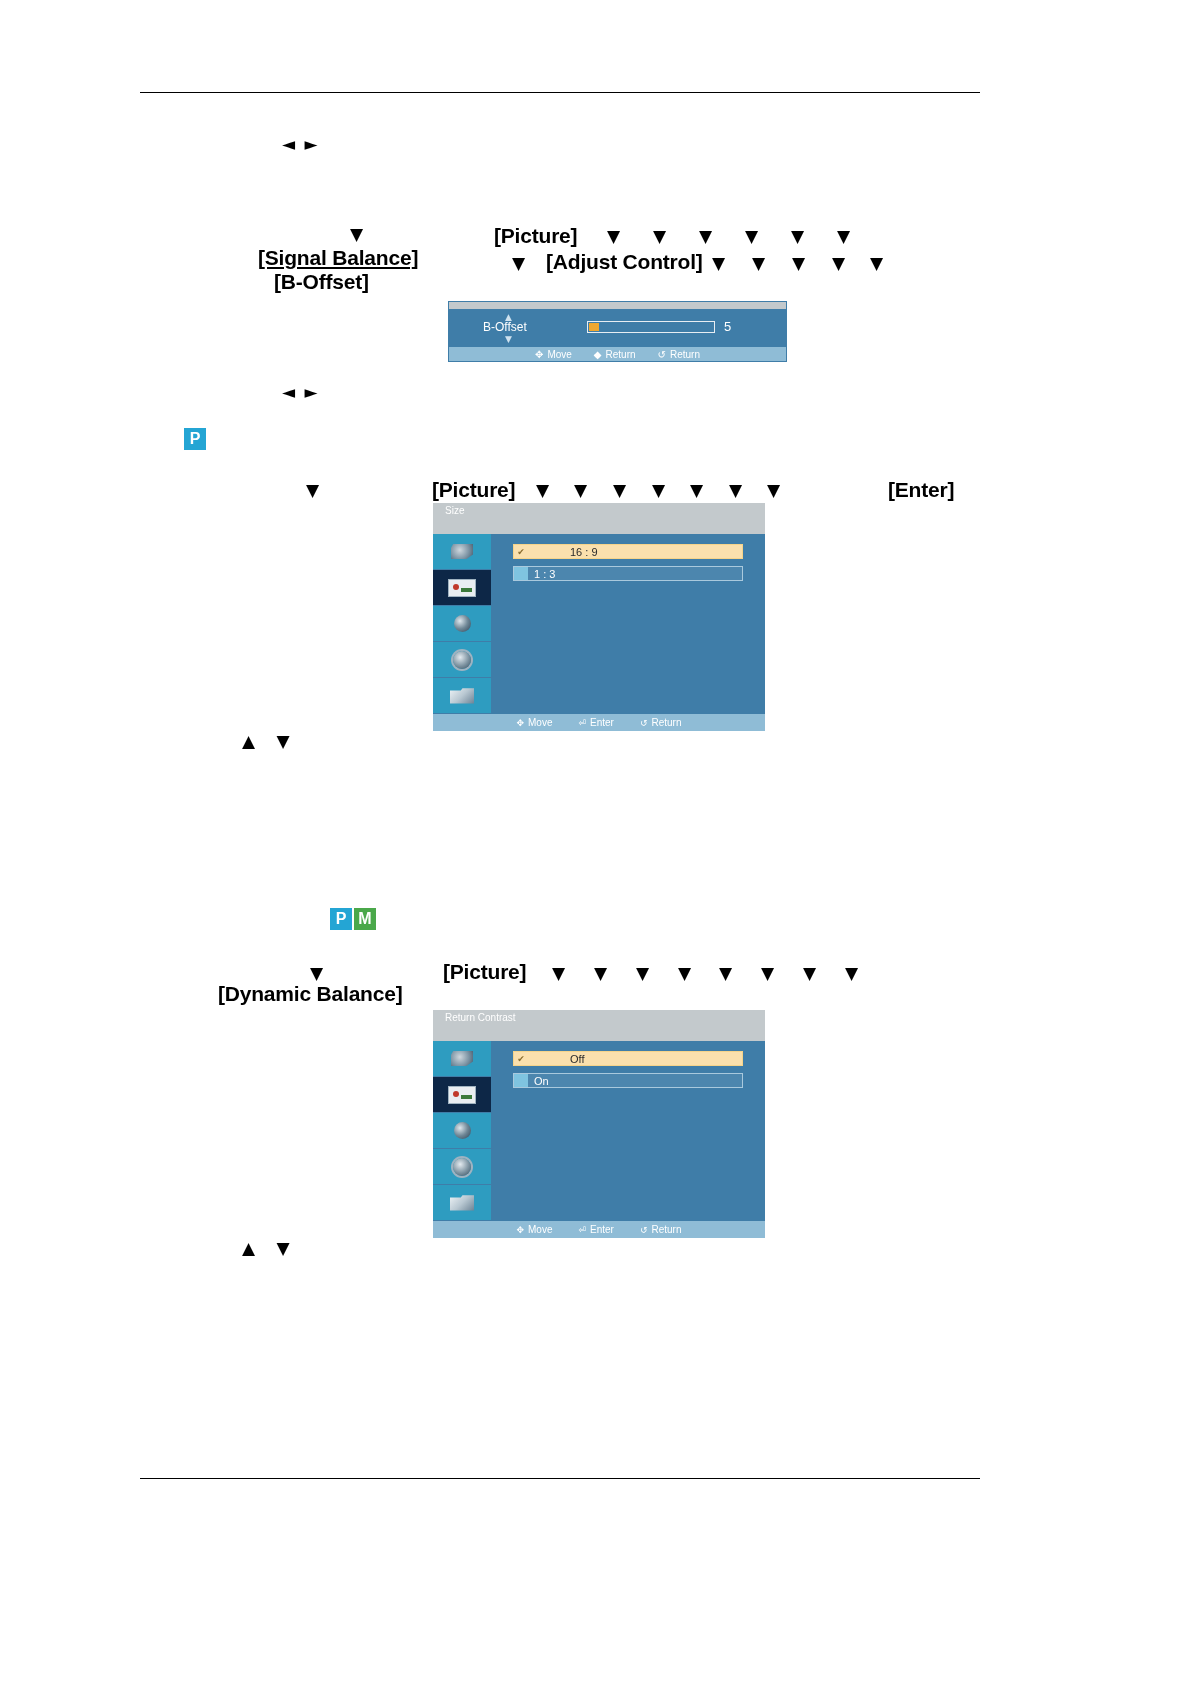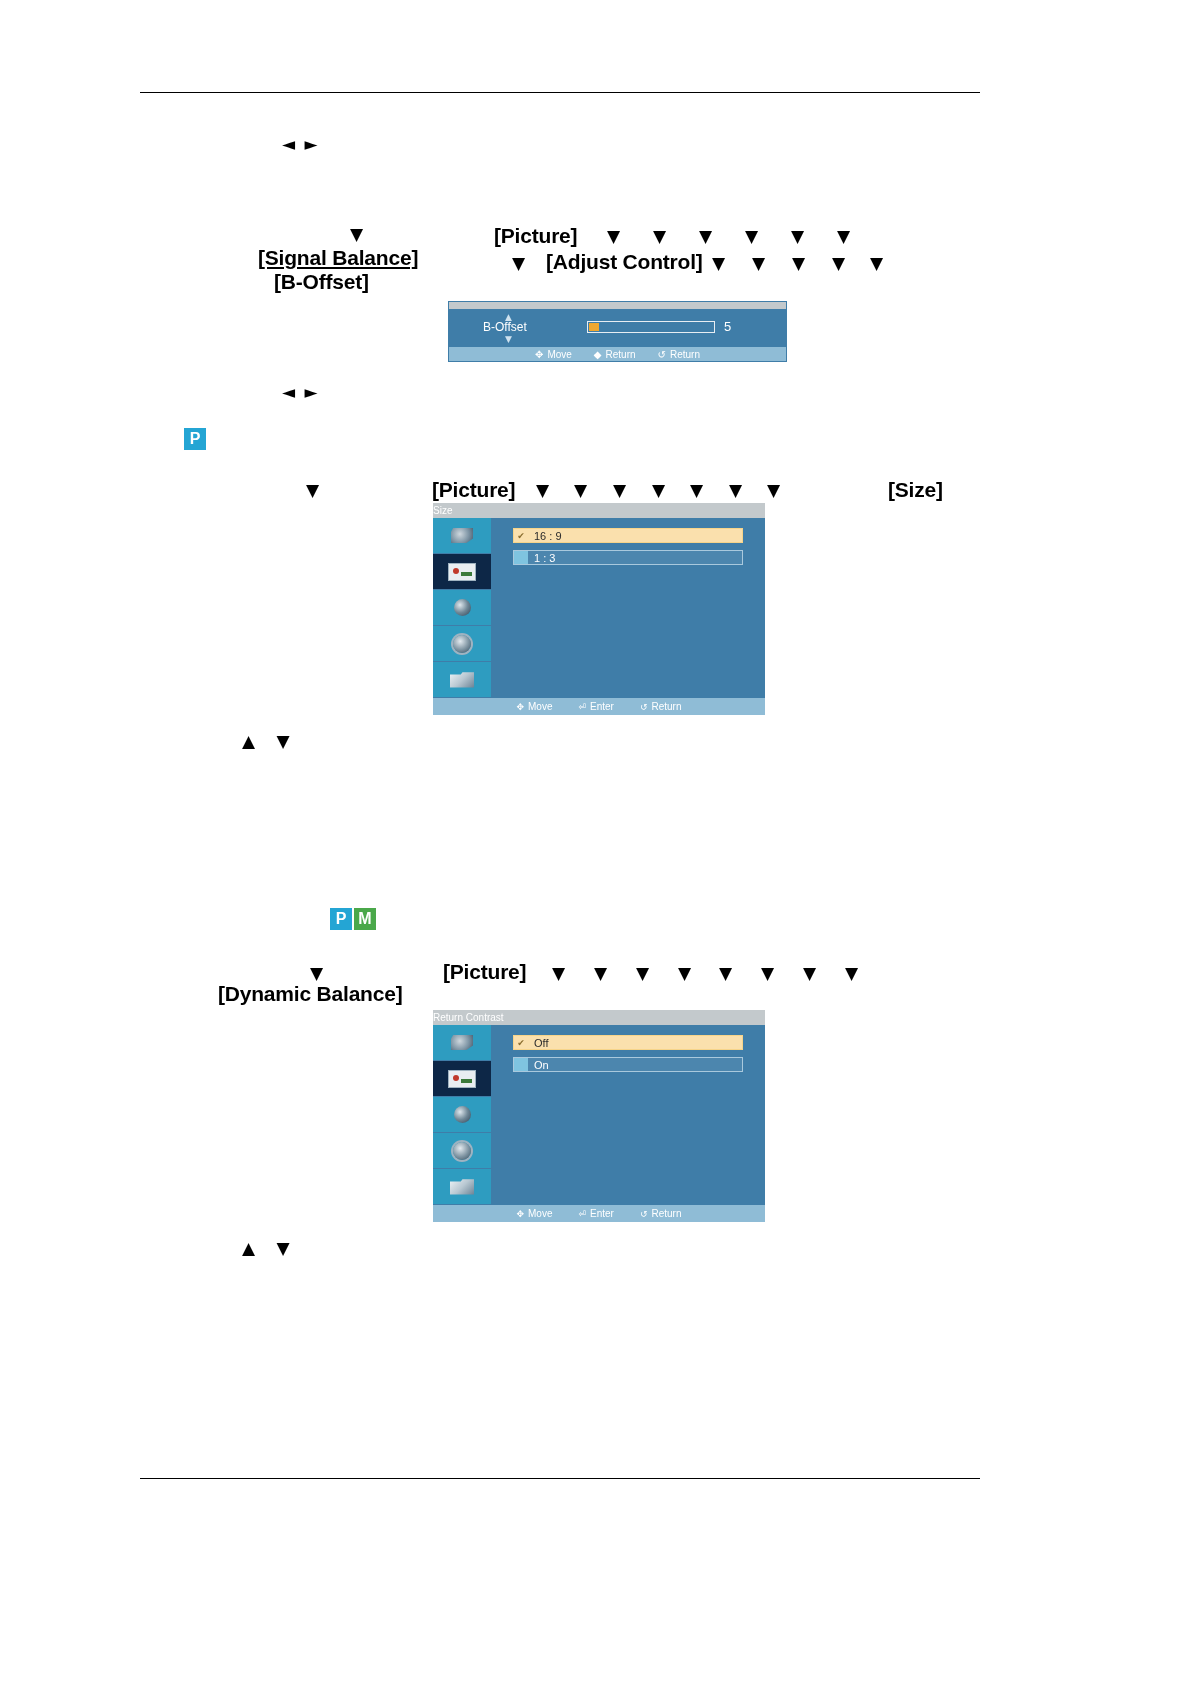--- a/index.html
+++ b/index.html
@@ -135,25 +135,26 @@
     position: relative;
   }
 
   
   .osd-menu {
     position: absolute;
     width: 332px;
     background: #3f7da8;
   }
   .osd-menu .m-title {
-    height: 15px;
+    height: 31px;
     background: #c3c9cc;
     color: #ffffff;
     font-size: 10px;
     line-height: 15px;
+    padding-left: 12px;
     box-sizing: border-box;
     font-family: "Liberation Sans", sans-serif;
   }
   .osd-menu .m-main {
     display: flex;
     background: #3f7da8;
   }
   .osd-menu .m-rail {
     width: 58px;
     flex: 0 0 58px;
@@ -202,21 +203,21 @@
   .osd-menu .opt.plain .chk {
     background: #7fc4e0;
     height: 100%;
     flex: 0 0 14px;
   }
   .osd-menu .opt .otext {
     font-size: 11px;
     padding-left: 6px;
     font-family: "Liberation Sans", sans-serif;
   }
-  .osd-menu .opt.hl .otext { color: #2b2b2b; }
+  .osd-menu .opt.hl .otext { color: #2b2b2b; margin-left: 36px; }
   .osd-menu .opt.plain .otext { color: #ffffff; }
 
   .osd-menu .m-foot {
     height: 17px;
     background: #8fbcd6;
     display: flex;
     align-items: center;
     justify-content: center;
     gap: 26px;
   }
@@ -365,21 +366,21 @@
   <div class="lbl lbl-lg" style="left:432px; top:478px;">[Picture]</div>
 
   <div class="arrow arrow-dn" style="left:536px; top:482px;">▼</div>
   <div class="arrow arrow-dn" style="left:574px; top:482px;">▼</div>
   <div class="arrow arrow-dn" style="left:613px; top:482px;">▼</div>
   <div class="arrow arrow-dn" style="left:652px; top:482px;">▼</div>
   <div class="arrow arrow-dn" style="left:690px; top:482px;">▼</div>
   <div class="arrow arrow-dn" style="left:729px; top:482px;">▼</div>
   <div class="arrow arrow-dn" style="left:767px; top:482px;">▼</div>
 
-  <div class="lbl lbl-lg" style="left:888px; top:478px;">[Size]</div>
+  <div class="lbl lbl-lg" style="left:888px; top:478px;">[Enter]</div>
 
   <div class="osd-menu" style="left:433px; top:503px;">
     <div class="m-title">Size</div>
     <div class="m-main">
       <div class="m-rail">
         <div class="rail-item">
           <span class="ic-input"></span>
         </div>
         <div class="rail-item sel">
           <span class="ic-picture"></span>

